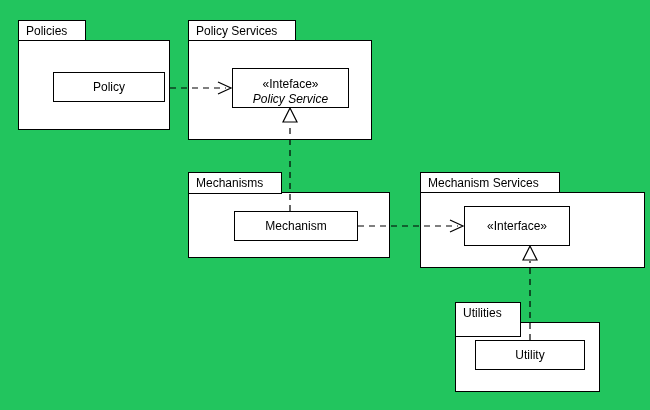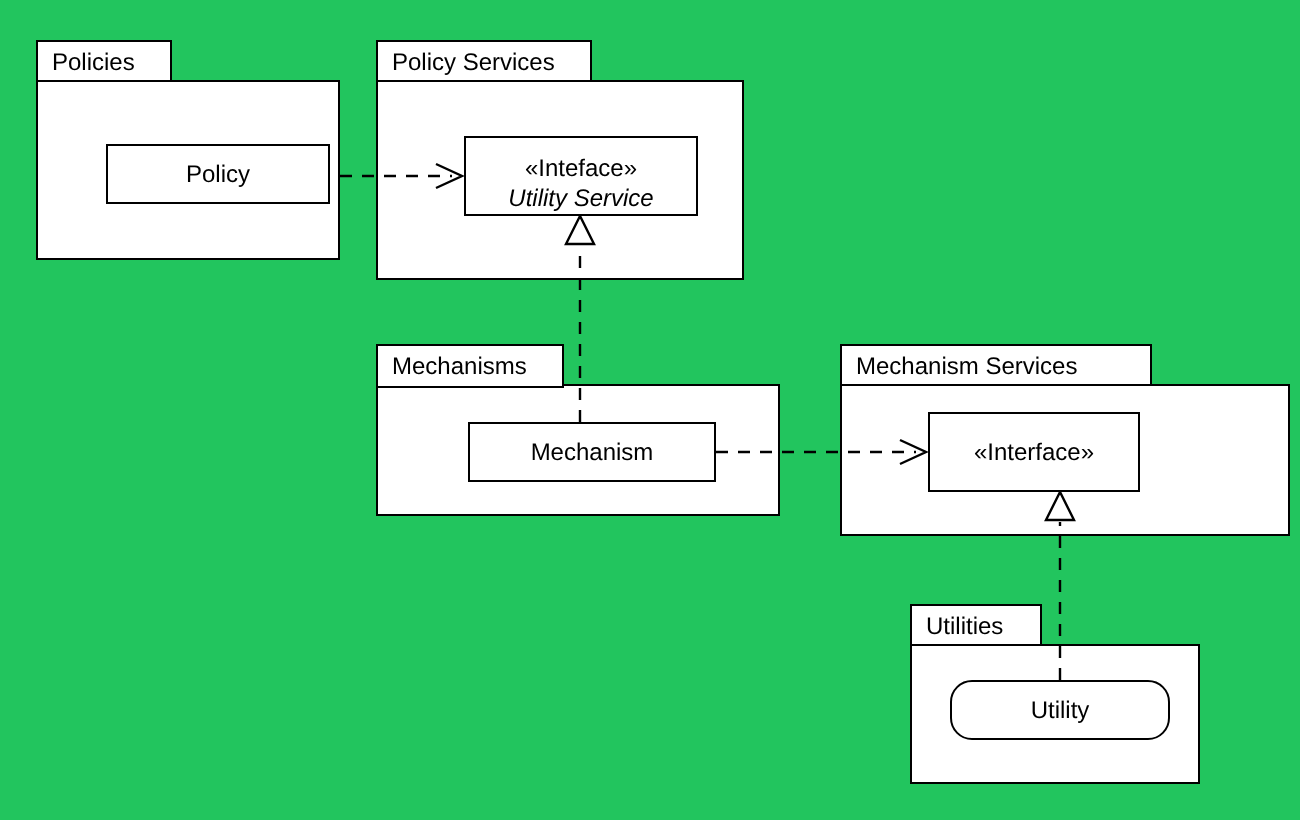--- a/index.html
+++ b/index.html
@@ -108,44 +108,44 @@
   <div class="node" style="left:53px; top:72px; width:112px; height:30px;">
     <span class="cname">Policy</span>
   </div>
 
   <div class="package" style="left:188px; top:20px; width:184px; height:120px;">
     <div class="pkg-tab" style="width:108px; height:21px;">Policy Services</div>
     <div class="pkg-body" style="top:20px; width:184px; height:100px;"></div>
   </div>
   <div class="node" style="left:232px; top:68px; width:117px; height:40px;justify-content:flex-end;">
     <span class="stereotype">«Inteface»</span>
-    <span class="iname">Utility Service</span>
+    <span class="iname">Policy Service</span>
   </div>
 
   <div class="package" style="left:188px; top:172px; width:202px; height:86px;">
     <div class="pkg-tab" style="width:94px; height:22px;">Mechanisms</div>
     <div class="pkg-body" style="top:20px; width:202px; height:66px;"></div>
   </div>
   <div class="node" style="left:234px; top:211px; width:124px; height:30px;">
     <span class="cname">Mechanism</span>
   </div>
 
   <div class="package" style="left:420px; top:172px; width:225px; height:96px;">
-    <div class="pkg-tab" style="width:156px; height:21px;">Mechanism Services</div>
+    <div class="pkg-tab" style="width:140px; height:21px;">Mechanism Services</div>
     <div class="pkg-body" style="top:20px; width:225px; height:76px;"></div>
   </div>
   <div class="node" style="left:464px; top:206px; width:106px; height:40px;">
     <span class="stereotype">«Interface»</span>
   </div>
 
   <div class="package" style="left:455px; top:302px; width:145px; height:90px;">
-    <div class="pkg-tab" style="width:66px; height:21px;">Utilities</div>
+    <div class="pkg-tab" style="width:66px; height:35px;">Utilities</div>
     <div class="pkg-body" style="top:20px; width:145px; height:70px;"></div>
   </div>
-  <div class="node" style="left:475px; top:340px; width:110px; height:30px;border-radius:11px;">
+  <div class="node" style="left:475px; top:340px; width:110px; height:30px;">
     <span class="cname">Utility</span>
   </div>
 
   <svg id="edges" viewBox="0 0 650 410" xmlns="http://www.w3.org/2000/svg">
 
     <g>
       <line class="dash" x1="148" y1="88" x2="226" y2="88"></line>
       <polyline class="solid" points="218,82 231,88 218,94"></polyline>
     </g>
 

